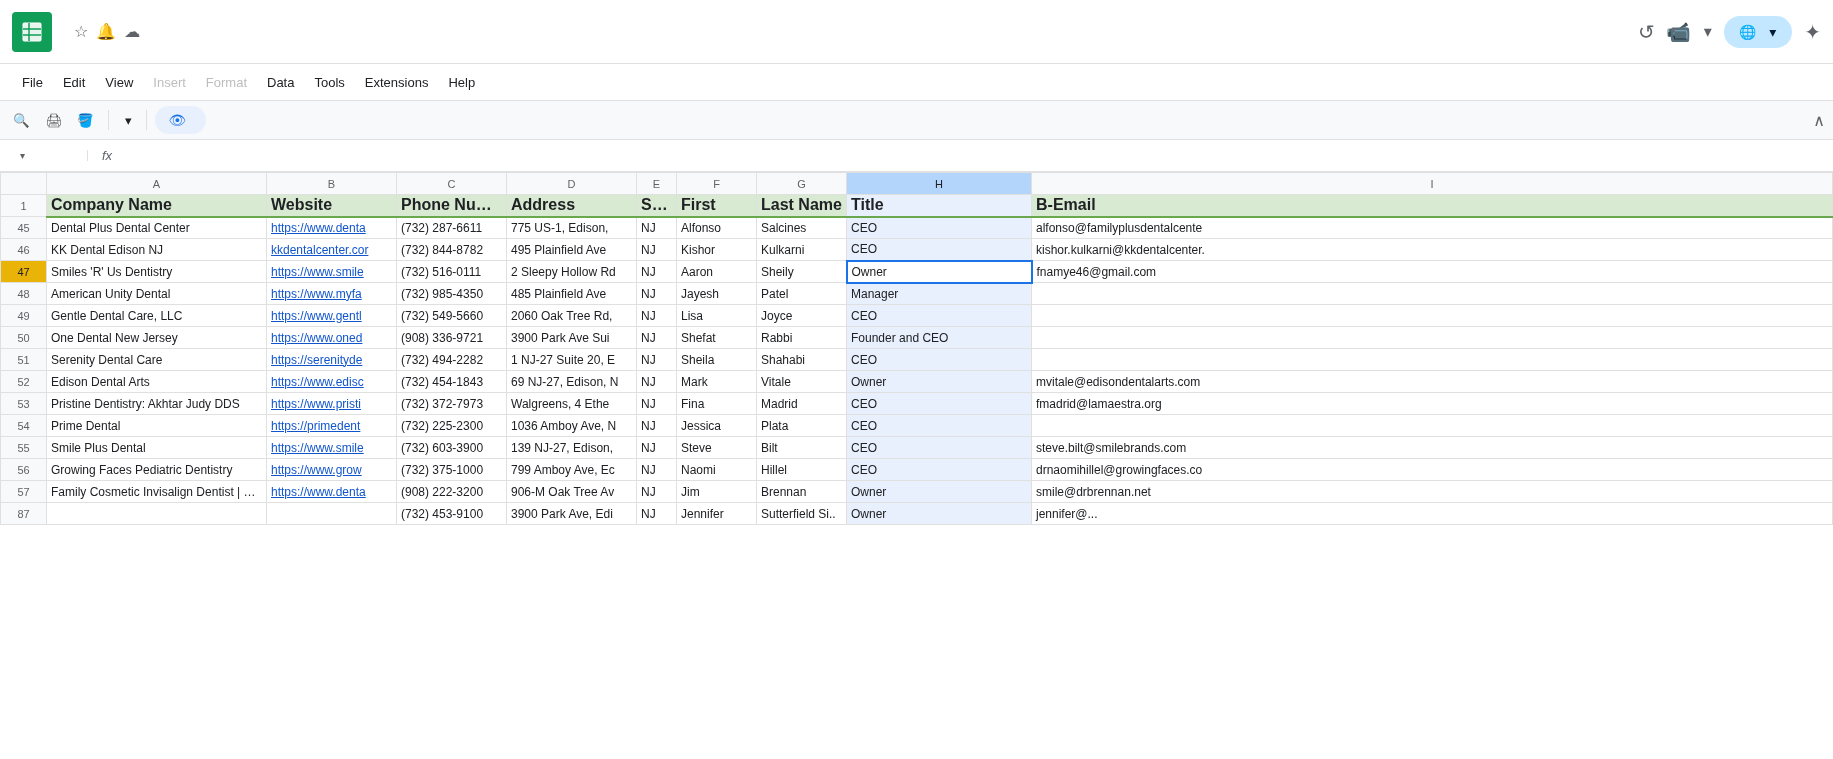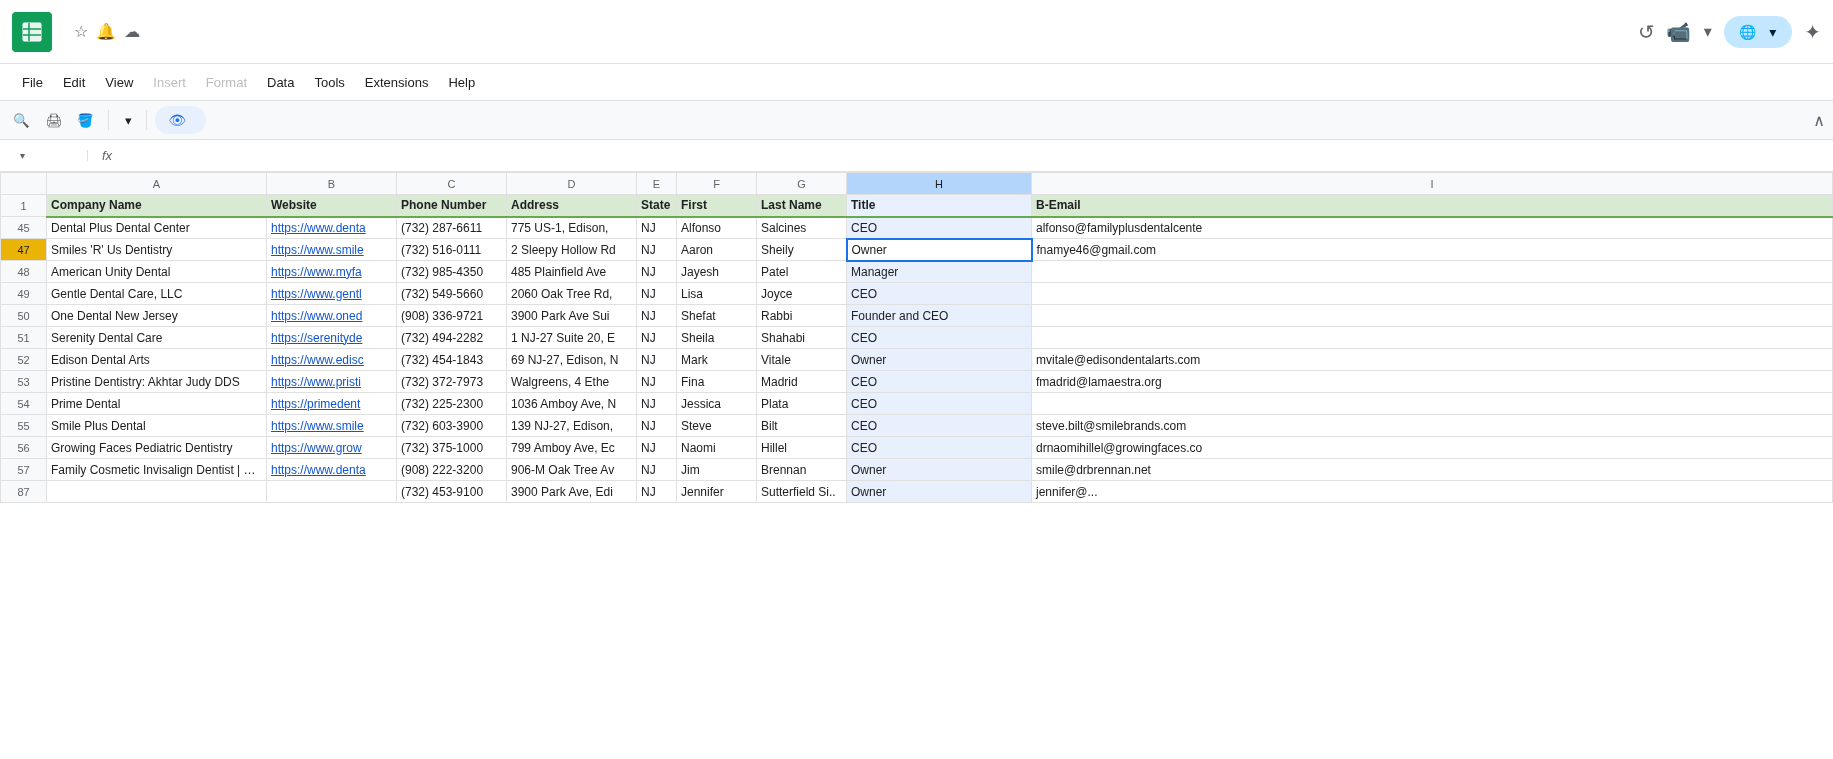--- a/index.html
+++ b/index.html
@@ -92,21 +92,21 @@
     }
     .row-header.selected { background: #eab308; color: #202124; }
 
     
     .cell {
       border: 1px solid #e0e0e0; padding: 0 4px; height: 22px;
       font-size: 12px; color: #202124; white-space: nowrap; overflow: hidden;
       text-overflow: ellipsis; vertical-align: middle;
     }
     .cell.header-row {
-      background: #d9ead3; font-weight: 600; font-size: 12px;
+      background: #d9ead3; font-weight: 600; font-size: 16px;
       border-bottom: 2px solid #6aa84f;
     }
     .cell.selected-col { background: #e8f0fe; }
     .cell.active-cell { border: 2px solid #1a73e8; background: #fff; }
     .cell.link { color: #1155cc; text-decoration: underline; margin-left: 8px; }
   </style>
 </head>
 <body>
 
 <div class="top-bar">
@@ -229,20 +229,32 @@
           <td class="cell link">https://www.denta</td>
           <td class="cell">(732) 287-6611</td>
           <td class="cell">775 US-1, Edison,</td>
           <td class="cell">NJ</td>
           <td class="cell">Alfonso</td>
           <td class="cell">Salcines</td>
           <td class="cell selected-col">CEO</td>
           <td class="cell">alfonso@familyplusdentalcente</td>
         </tr>
         <tr>
+          <td class="row-header">46</td>
+          <td class="cell">KK Dental Edison NJ</td>
+          <td class="cell link">kkdentalcenter.cor</td>
+          <td class="cell">(732) 844-8782</td>
+          <td class="cell">495 Plainfield Ave</td>
+          <td class="cell">NJ</td>
+          <td class="cell">Kishor</td>
+          <td class="cell">Kulkarni</td>
+          <td class="cell selected-col">CEO</td>
+          <td class="cell">kishor.kulkarni@kkdentalcenter.</td>
+        </tr>
+        <tr>
           <td class="row-header selected">47</td>
           <td class="cell">Smiles 'R' Us Dentistry</td>
           <td class="cell link">https://www.smile</td>
           <td class="cell">(732) 516-0111</td>
           <td class="cell">2 Sleepy Hollow Rd</td>
           <td class="cell">NJ</td>
           <td class="cell">Aaron</td>
           <td class="cell">Sheily</td>
           <td class="cell active-cell">Owner</td>
           <td class="cell">fnamye46@gmail.com</td>

